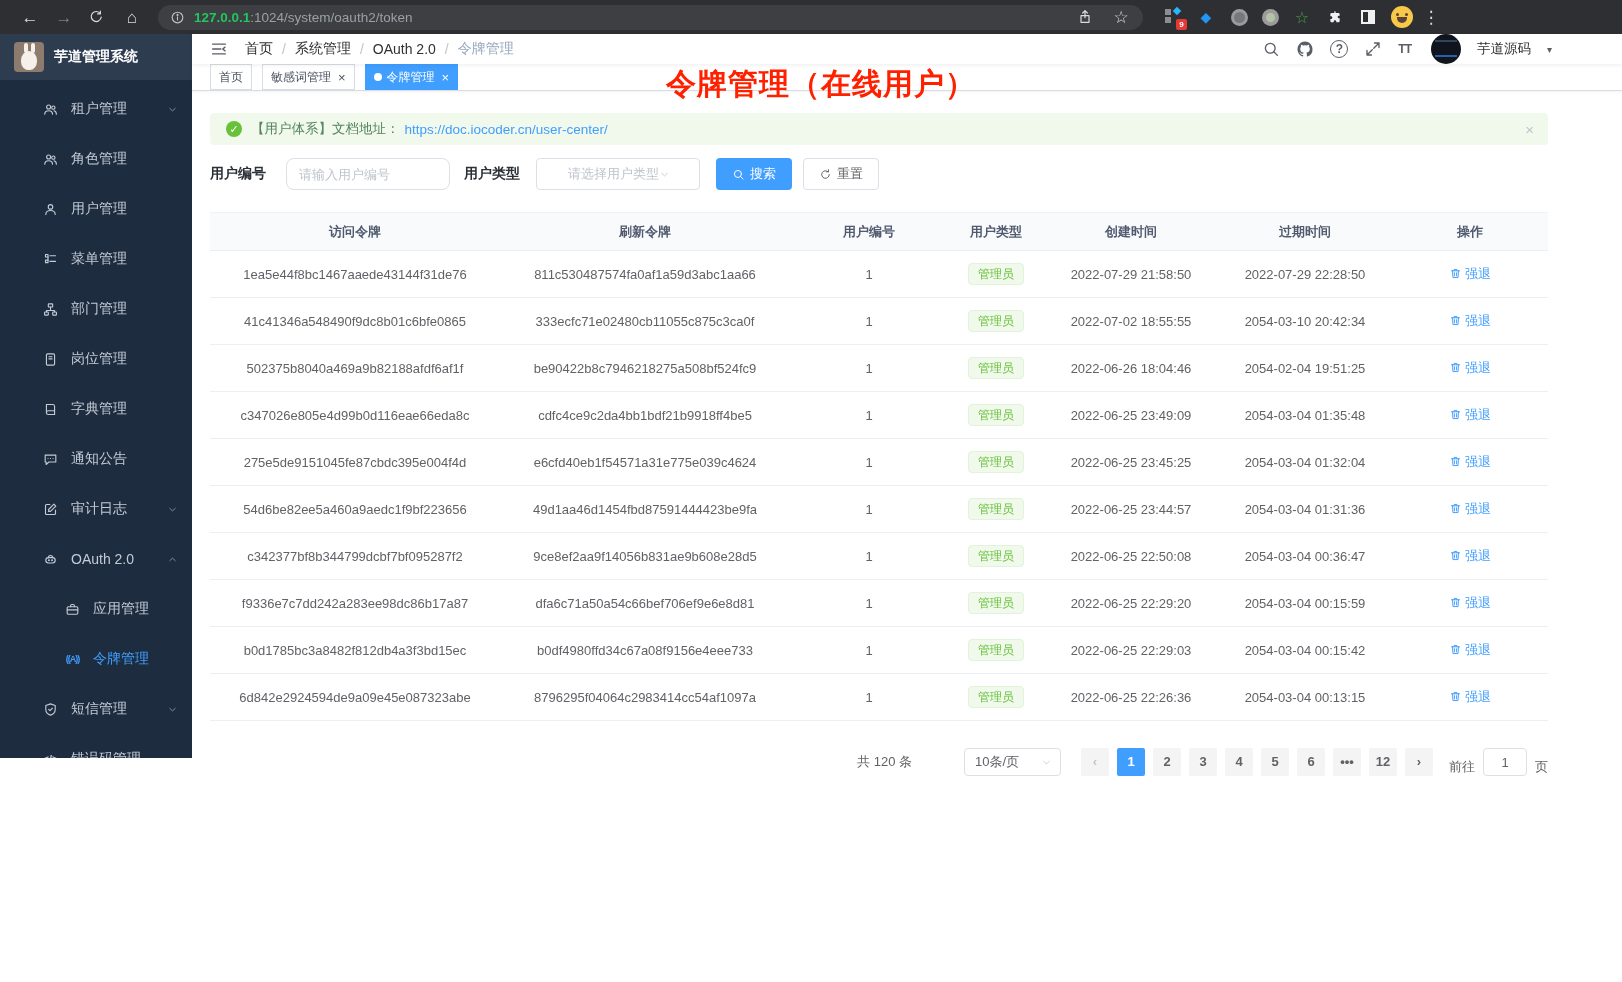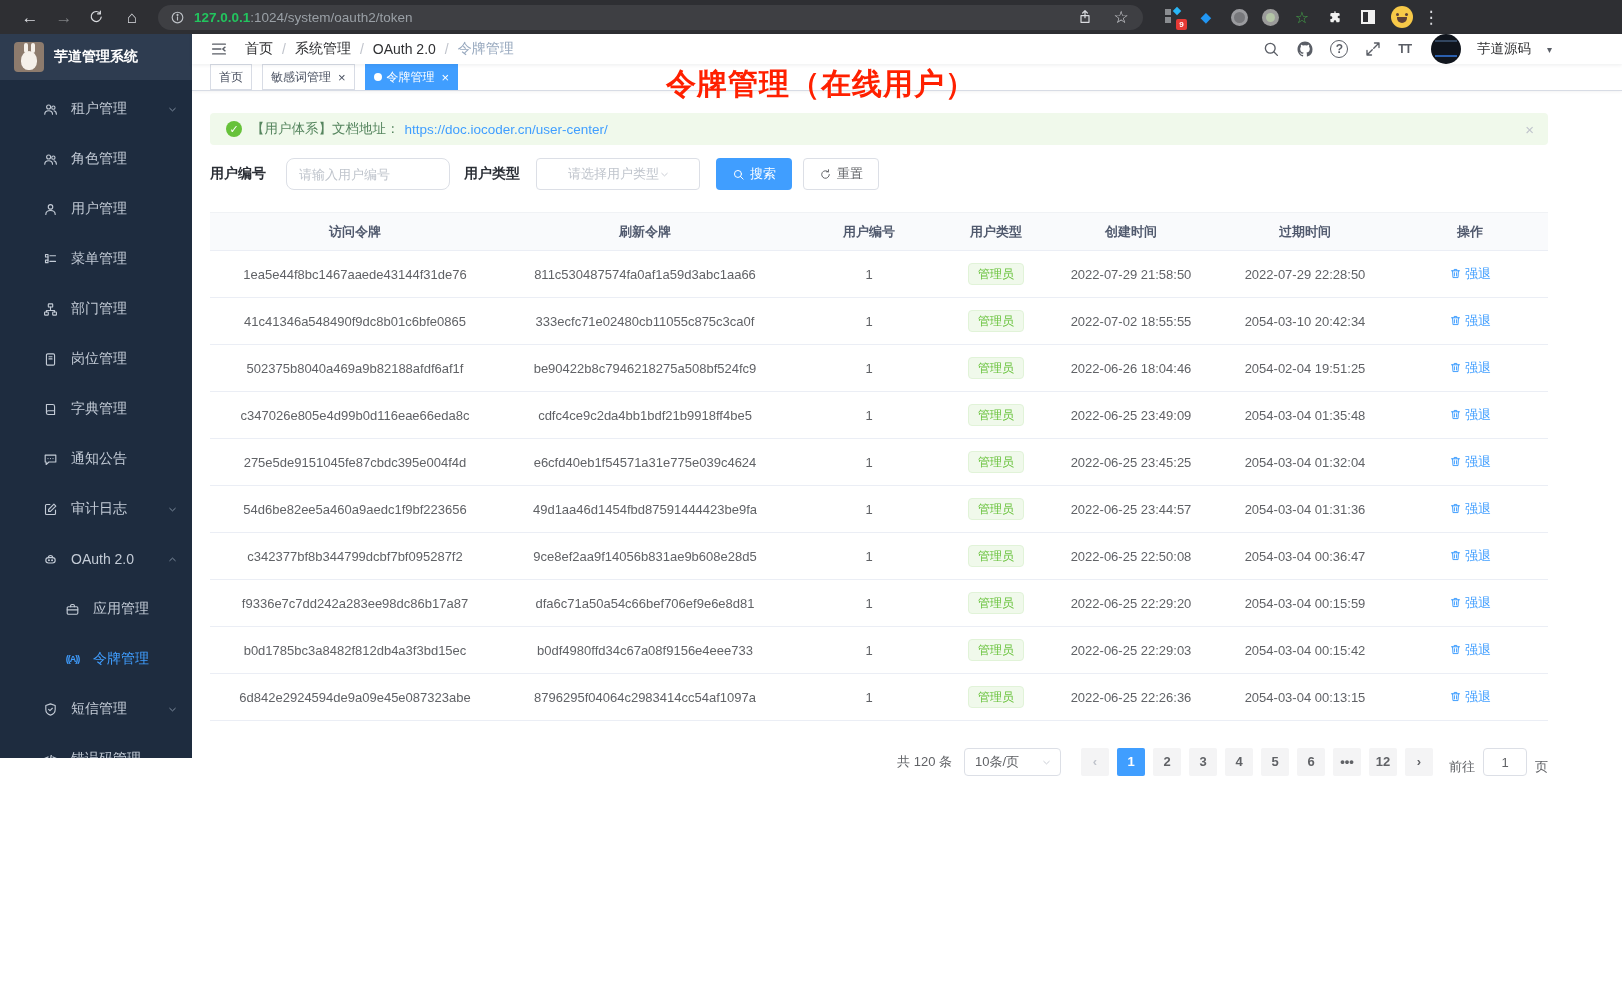--- a/index.html
+++ b/index.html
@@ -109,21 +109,21 @@
   .data-table{width:100%;border-collapse:collapse;margin-top:22px;font-size:13px;color:#606266;table-layout:fixed;}
   .data-table th{height:38px;background:#f9fafc;color:#515a6e;font-weight:bold;border-bottom:1px solid #ebeef5;border-top:1px solid #f0f2f5;text-align:center;}
   .data-table td{height:47px;text-align:center;border-bottom:1px solid #ebeef5;overflow:hidden;white-space:nowrap;}
   .tag-success{display:inline-block;height:22px;line-height:20px;padding:0 9px;background:#f0f9eb;border:1px solid #e1f3d8;border-radius:4px;color:var(--success);font-size:12px;}
   .action-link{color:var(--accent);cursor:pointer;display:inline-flex;align-items:center;gap:3px;}
   .action-link svg{width:13px;height:13px;}
   .ticon{display:flex;}
 
   .pager{display:flex;justify-content:flex-end;align-items:center;margin-top:27px;font-size:13px;color:#606266;}
   .pager .total{margin-right:12px;}
-  .size-select{width:97px;height:28px;border:1px solid #dcdfe6;border-radius:4px;display:flex;align-items:center;justify-content:space-between;padding:0 8px 0 10px;margin-right:16px;color:#606266;cursor:pointer;}
+  .size-select{width:97px;height:28px;border:1px solid #dcdfe6;border-radius:4px;display:flex;align-items:center;justify-content:space-between;padding:0 8px 0 10px;margin-right:16px;color:#606266;cursor:pointer;margin-left:40px;}
   .pg{min-width:28px;height:28px;line-height:28px;text-align:center;background:#f4f4f5;border-radius:2px;margin:0 4px;font-weight:bold;color:#606266;cursor:pointer;padding:0 2px;}
   .pg.prev{color:#c0c4cc;}
   .pg.active{background:var(--accent);color:#fff;}
   .goto{margin-left:12px;display:flex;align-items:flex-end;gap:8px;}
   .goto-input{width:44px;height:28px;border:1px solid #dcdfe6;border-radius:4px;text-align:center;font-size:13px;color:#606266;outline:none;font-family:inherit;}
 
   .annotation{position:absolute;left:666px;top:64px;font-size:30px;font-weight:bold;color:#ff2000;letter-spacing:1px;white-space:nowrap;pointer-events:none;z-index:5;}
 </style>
 </head>
 <body>

